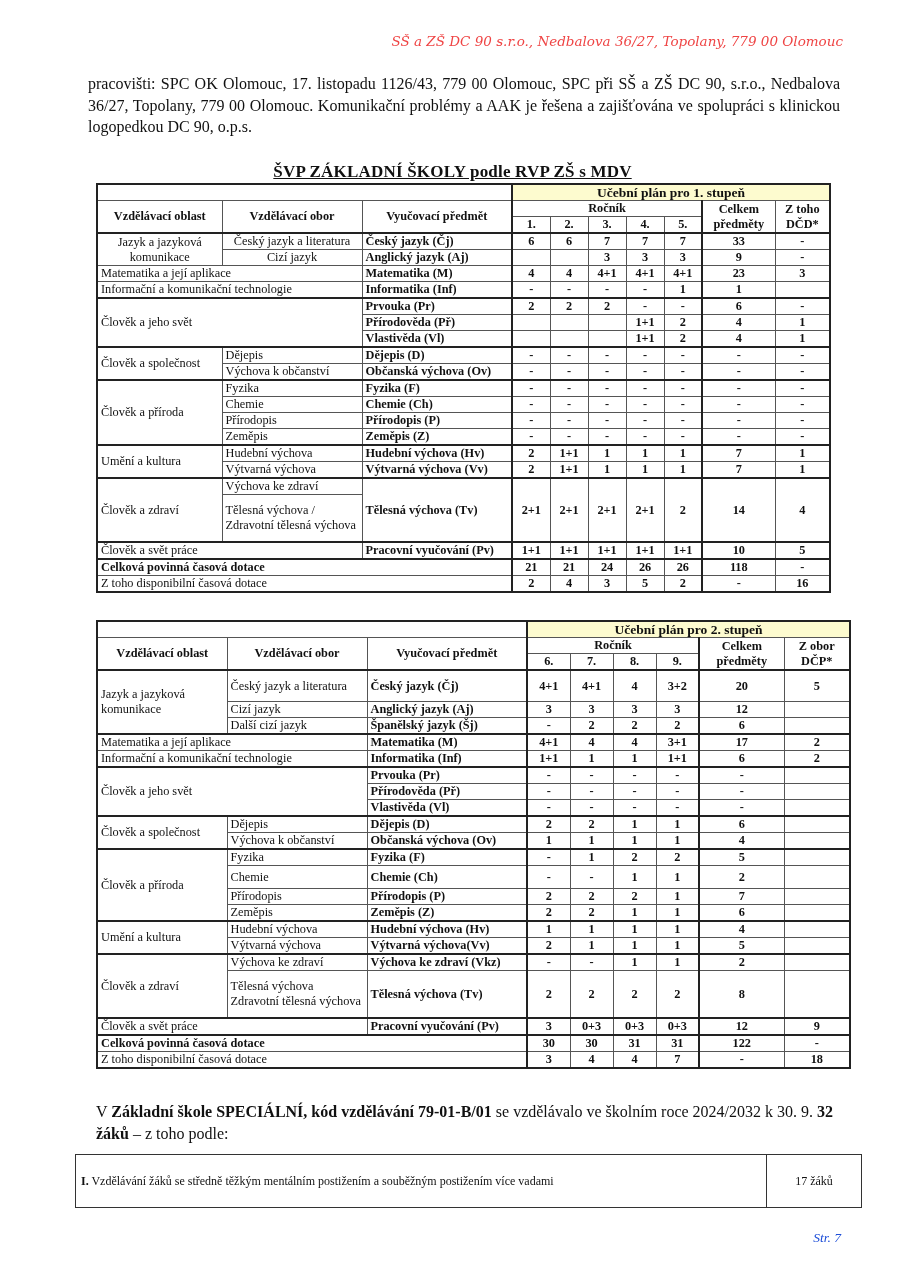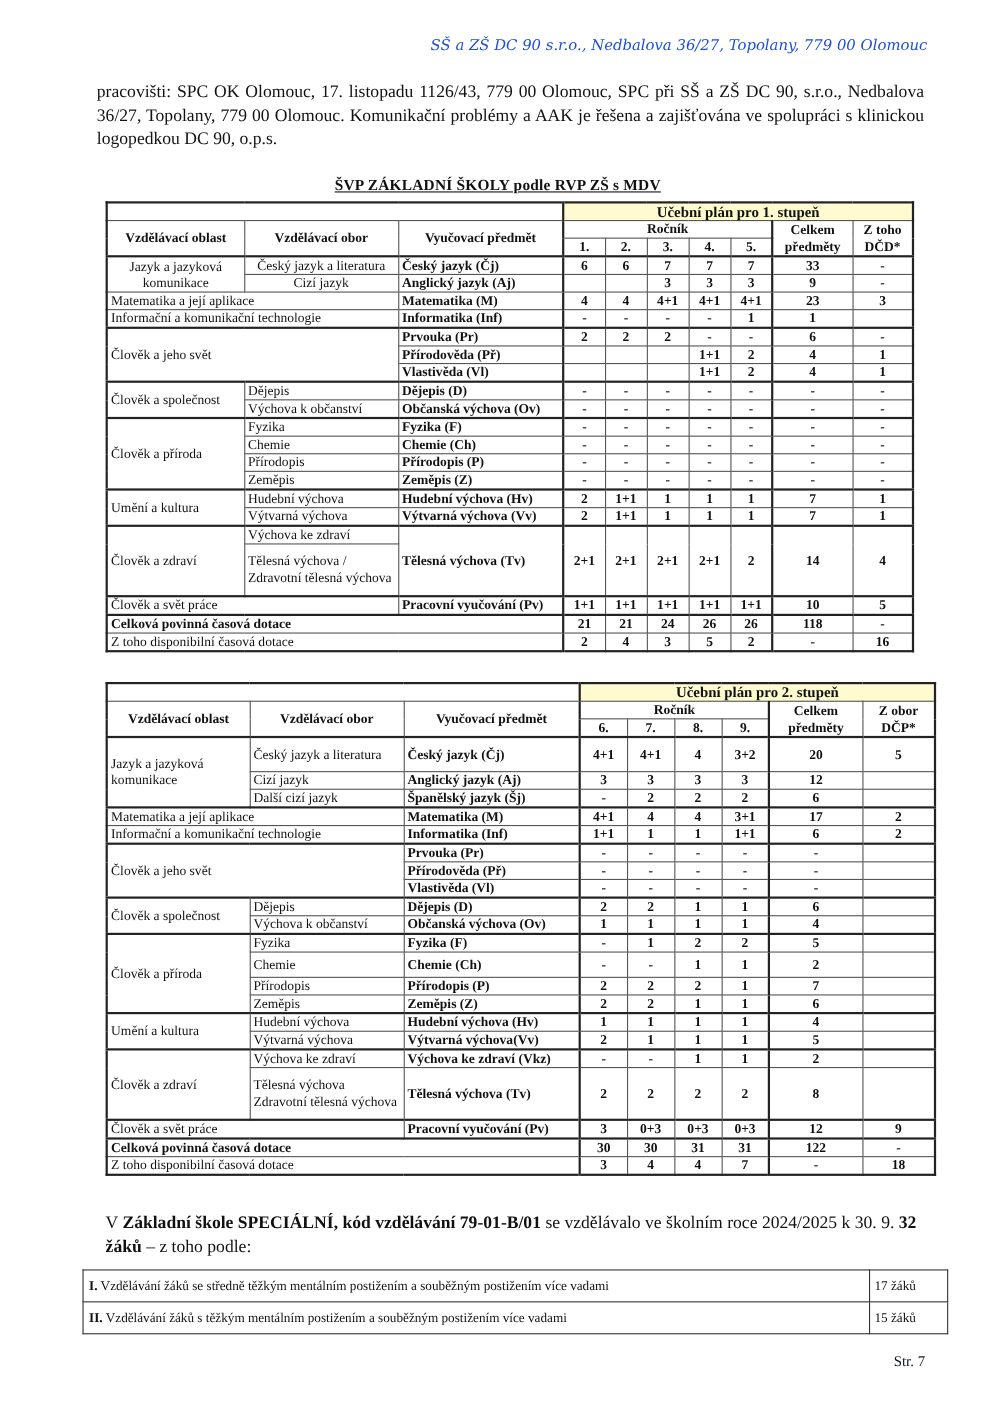--- a/index.html
+++ b/index.html
@@ -1,36 +1,36 @@
 <!DOCTYPE html>
 <html><head>
 <meta charset="utf-8">
 <style>
   html, body { margin: 0; padding: 0; background: #ffffff; }
   body { width: 905px; height: 1280px; position: relative; overflow: hidden; font-family: "Liberation Serif", serif; color: #111; }
-  .header { position: absolute; top: 33px; right: 62px; font-family: "DejaVu Serif", serif; font-style: italic; font-size: 13.5px; color: #1d4ed8; }
+  .header { position: absolute; top: 33px; right: 62px; font-family: "DejaVu Serif", serif; font-style: italic; font-size: 13.5px; color: #ef4444; }
   .intro { position: absolute; left: 88px; top: 73px; width: 752px; font-size: 16px; line-height: 21.5px; text-align: justify; }
-  .title { position: absolute; left: 0; width: 905px; top: 162px; text-align: center; font-weight: bold; font-size: 14px; text-decoration: underline; letter-spacing: 0.2px; }
+  .title { position: absolute; left: 0; width: 905px; top: 162px; text-align: center; font-weight: bold; font-size: 17px; text-decoration: underline; letter-spacing: 0.2px; }
   table.plan { position: absolute; border-collapse: collapse; font-size: 12.3px; table-layout: fixed; }
   table.plan td { border: 1px solid #555; padding: 0 3px; line-height: 15px; height: 15px; vertical-align: middle; }
   table.plan td.b { font-weight: bold; }
   table.plan td.c { text-align: center; }
   table.plan td.num { text-align: center; font-weight: bold; }
   table.plan td.hdr { text-align: center; font-weight: bold; }
   table.plan td.yellow { background: #fdfbcf; text-align: center; font-weight: bold; font-size: 13.5px; }
   table.plan td.thickL { border-left: 2px solid #222; }
   table.plan td.thickT { border-top: 2px solid #222; }
   table.plan { border: 2px solid #222; }
   #t1 { left: 96px; top: 183px; width: 722px; }
   #t2 { left: 96px; top: 620px; width: 753px; }
   .summary { position: absolute; left: 96px; top: 1101px; width: 760px; font-size: 16px; line-height: 21.5px; }
   table.groups { position: absolute; left: 75px; top: 1154px; width: 787px; border-collapse: collapse; font-size: 12px; }
   table.groups td { border: 1px solid #333; padding: 2px 5px; height: 20px; }
-  table.groups td.cnt { width: 62px; padding: 4px; }
-  .pageno { position: absolute; right: 64px; top: 1230px; font-size: 13.5px; color: #0f172a; }
+  table.groups td.cnt { text-align: center; width: 62px; padding: 16px; }
+  .pageno { position: absolute; right: 64px; top: 1230px; font-size: 13.5px; color: #1d4ed8; font-style: italic; }
 </style>
 </head>
 <body>
 
 <div class="header">SŠ a ZŠ DC 90 s.r.o., Nedbalova 36/27, Topolany, 779 00 Olomouc</div>
 <div class="intro">pracovišti:  SPC OK Olomouc, 17. listopadu 1126/43, 779 00 Olomouc,  SPC při SŠ a ZŠ DC 90, s.r.o., Nedbalova 36/27, Topolany, 779 00 Olomouc. Komunikační problémy a AAK je řešena a zajišťována ve spolupráci s klinickou logopedkou DC 90, o.p.s.</div>
 <div class="title">ŠVP  ZÁKLADNÍ  ŠKOLY  podle RVP ZŠ s MDV</div>
 
 <table class="plan" id="t1">
   <colgroup>
@@ -522,28 +522,24 @@
         <td class="num thickL">3</td>
         <td class="num">4</td>
         <td class="num">4</td>
         <td class="num">7</td>
         <td class="num thickL">-</td>
         <td class="num">18</td>
       </tr>
     </tbody>
 </table>
 
-<div class="summary"><span>V </span><b>Základní škole SPECIÁLNÍ, kód vzdělávání 79-01-B/01</b><span> se vzdělávalo ve školním roce 2024/2025 k 30. 9. </span><b>32 žáků</b><span> – z toho podle:</span></div>
+<div class="summary"><span>V </span><b>Základní škole SPECIÁLNÍ, kód vzdělávání 79-01-B/01</b><span> se vzdělávalo ve školním roce 2024/2032 k 30. 9. </span><b>32 žáků</b><span> – z toho podle:</span></div>
 
 <table class="groups">
   <tbody>
       <tr>
     <td><b>I.</b><span> Vzdělávání žáků se středně těžkým mentálním postižením a souběžným postižením více vadami</span></td>
     <td class="cnt">17 žáků</td>
   </tr>
-  <tr>
-    <td><b>II.</b><span> Vzdělávání žáků s těžkým mentálním postižením a souběžným postižením více vadami</span></td>
-    <td class="cnt">15 žáků</td>
-  </tr>
 </tbody>
   </table>
 
 <div class="pageno">Str. 7</div>
 
 </body></html>

